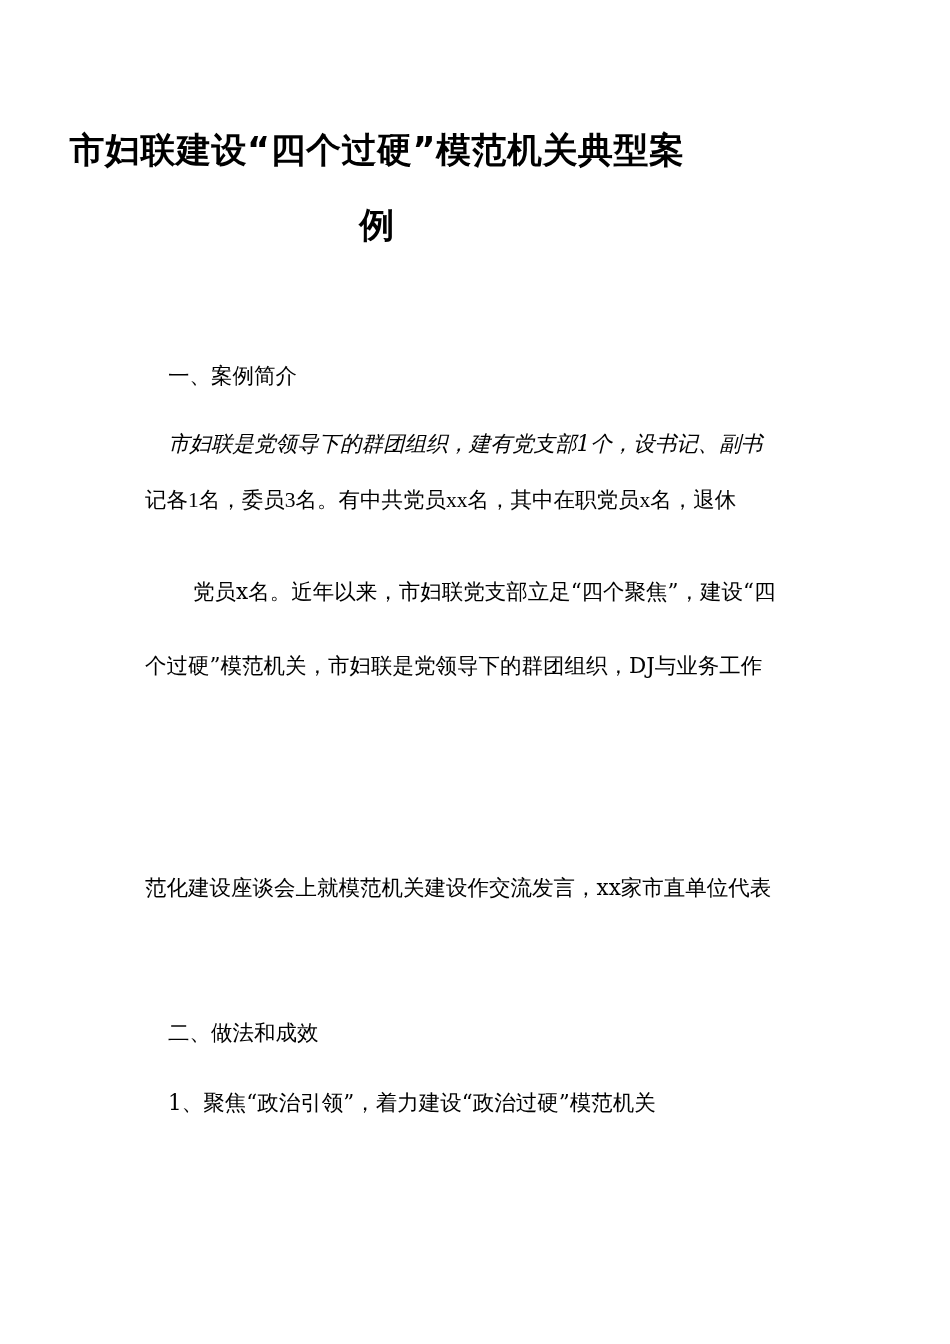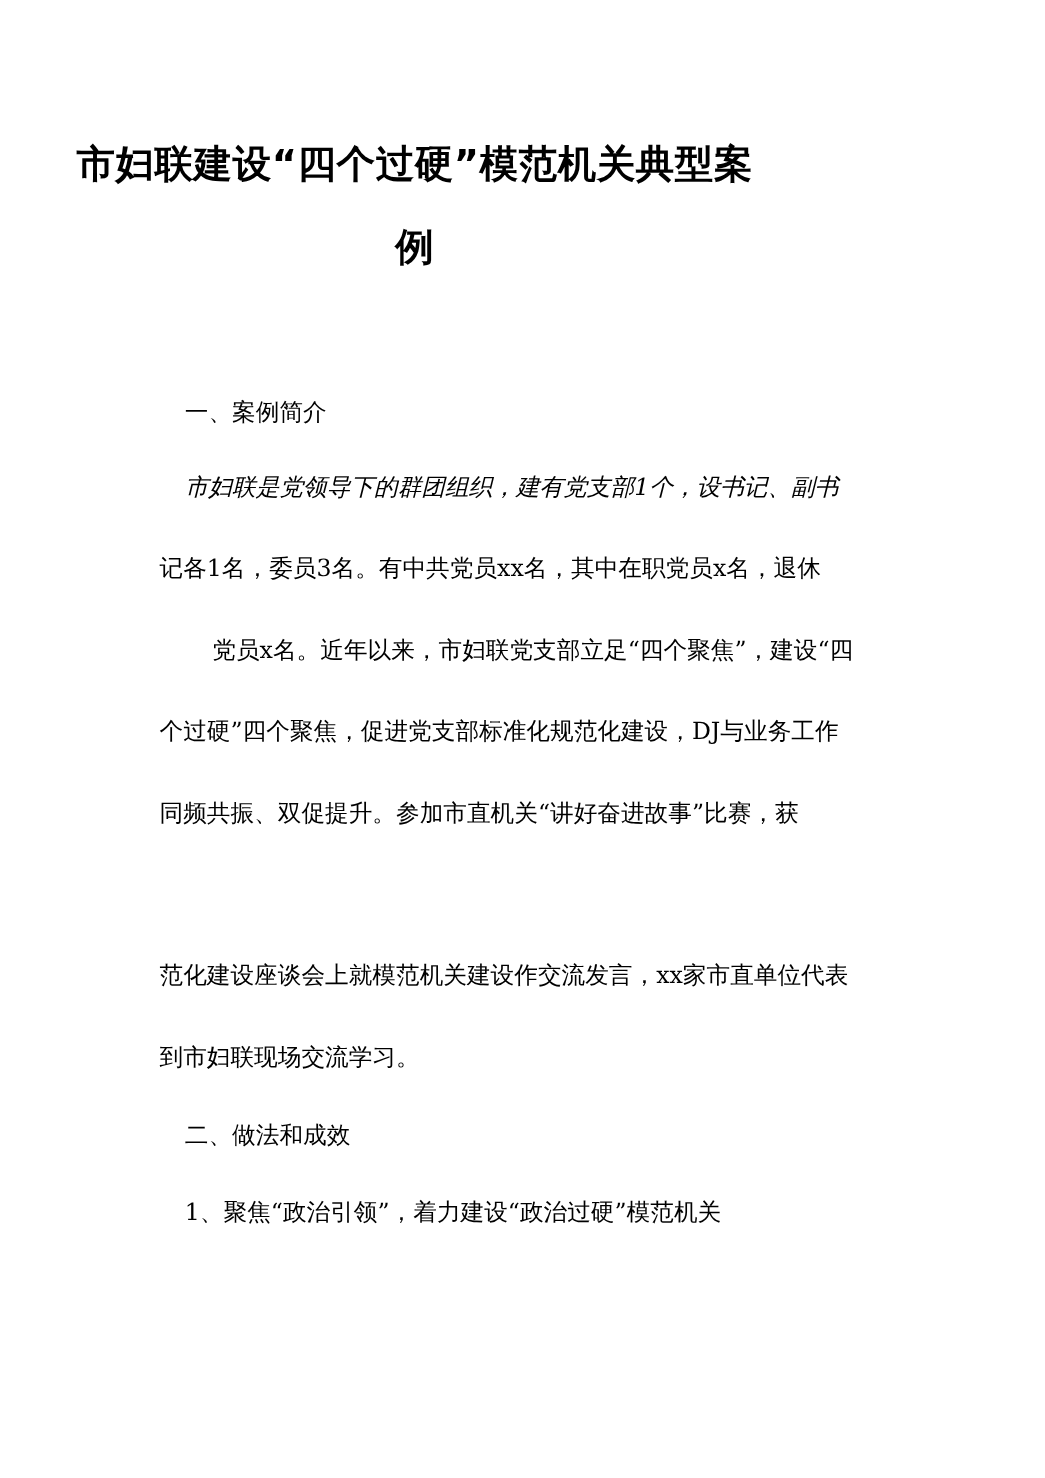--- a/index.html
+++ b/index.html
@@ -50,22 +50,20 @@
 </head>
 <body>
 
 <div class="page">
   <div class="title l1">市妇联建设“四个过硬”模范机关典型案</div>
   <div class="title l2">例</div>
 
   <div class="line indent" style="top:361px;">一、案例简介</div>
 
   <div class="line indent" style="top:429px;font-style:italic;">市妇联是党领导下的群团组织，建有党支部1个，设书记、副书</div>
-  <div class="line" style="top:503px;">记各1名，委员3名。有中共党员xx名，其中在职党员x名，退休</div>
+  <div class="line" style="top:485px;font-family:Liberation Serif, serif;">记各1名，委员3名。有中共党员xx名，其中在职党员x名，退休</div>
   <div class="line" style="top:577px;margin-left:48px;">党员x名。近年以来，市妇联党支部立足“四个聚焦”，建设“四</div>
-  <div class="line" style="top:651px;">个过硬”四个聚焦，促进党支部标准化规范化建设，DJ与业务工作</div>
-  <div class="line" style="top:725px;">同频共振、双促提升。参加市直机关“讲好奋进故事”比赛，获</div>
+  <div class="line" style="top:651px;">个过硬”模范机关，市妇联是党领导下的群团组织，DJ与业务工作</div>
   <div class="line" style="top:873px;">范化建设座谈会上就模范机关建设作交流发言，xx家市直单位代表</div>
-  <div class="line" style="top:947px;">到市妇联现场交流学习。</div>
 
   <div class="line indent" style="top:1018px;">二、做法和成效</div>
   <div class="line indent" style="top:1088px;">1、聚焦“政治引领”，着力建设“政治过硬”模范机关</div>
 </div>
 
 </body></html>

